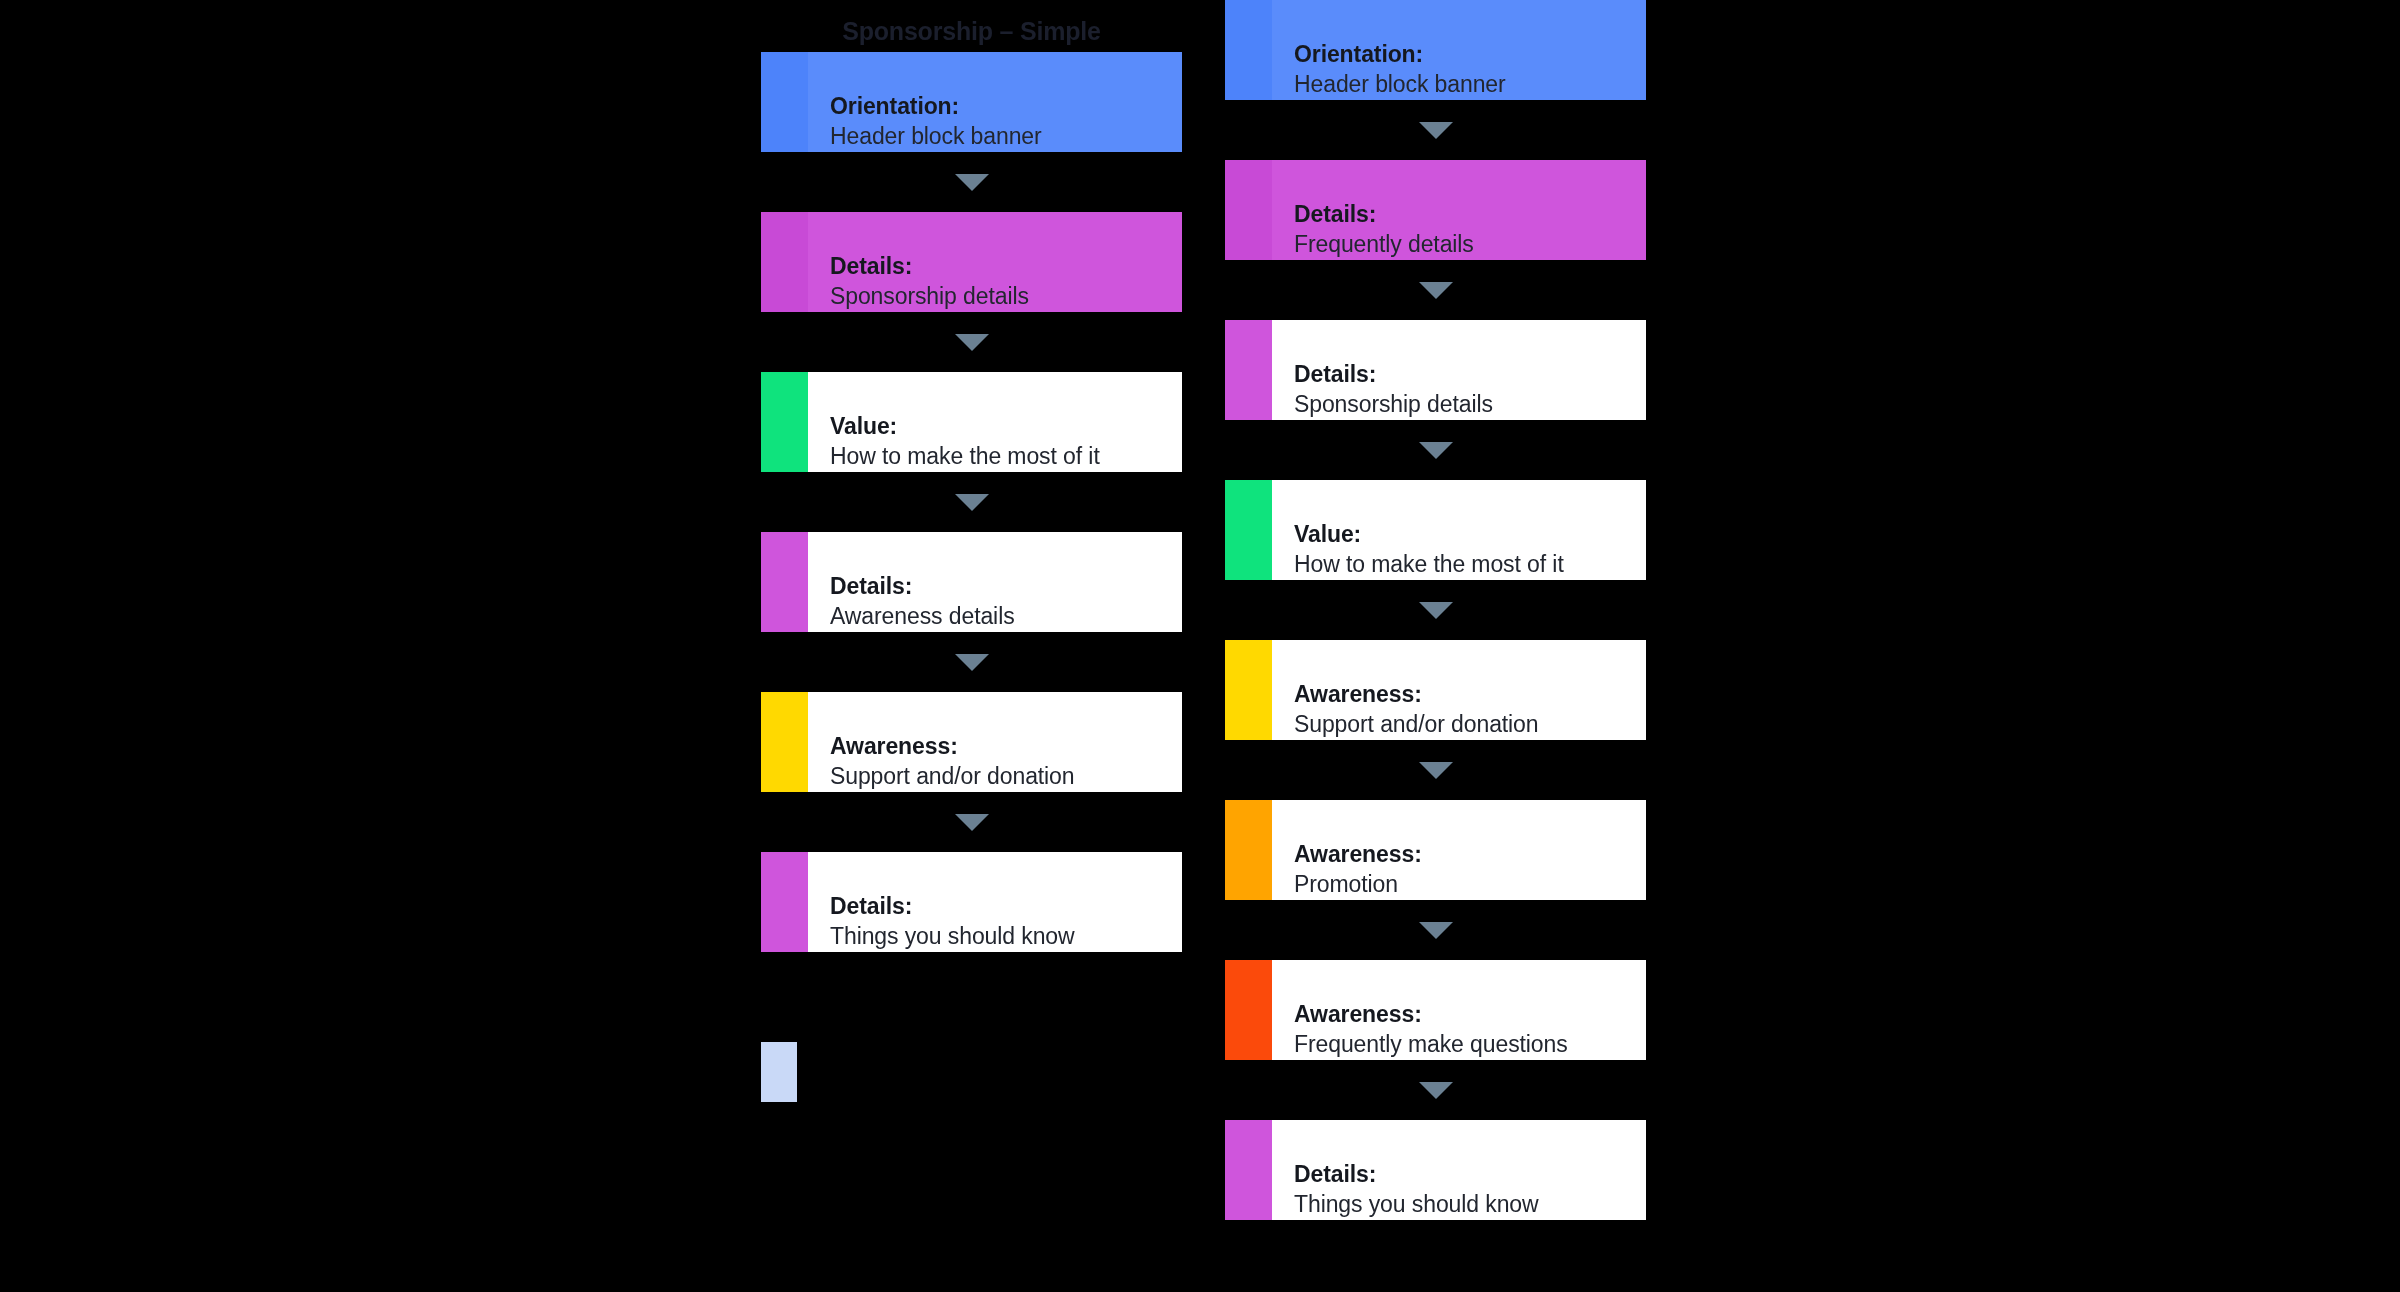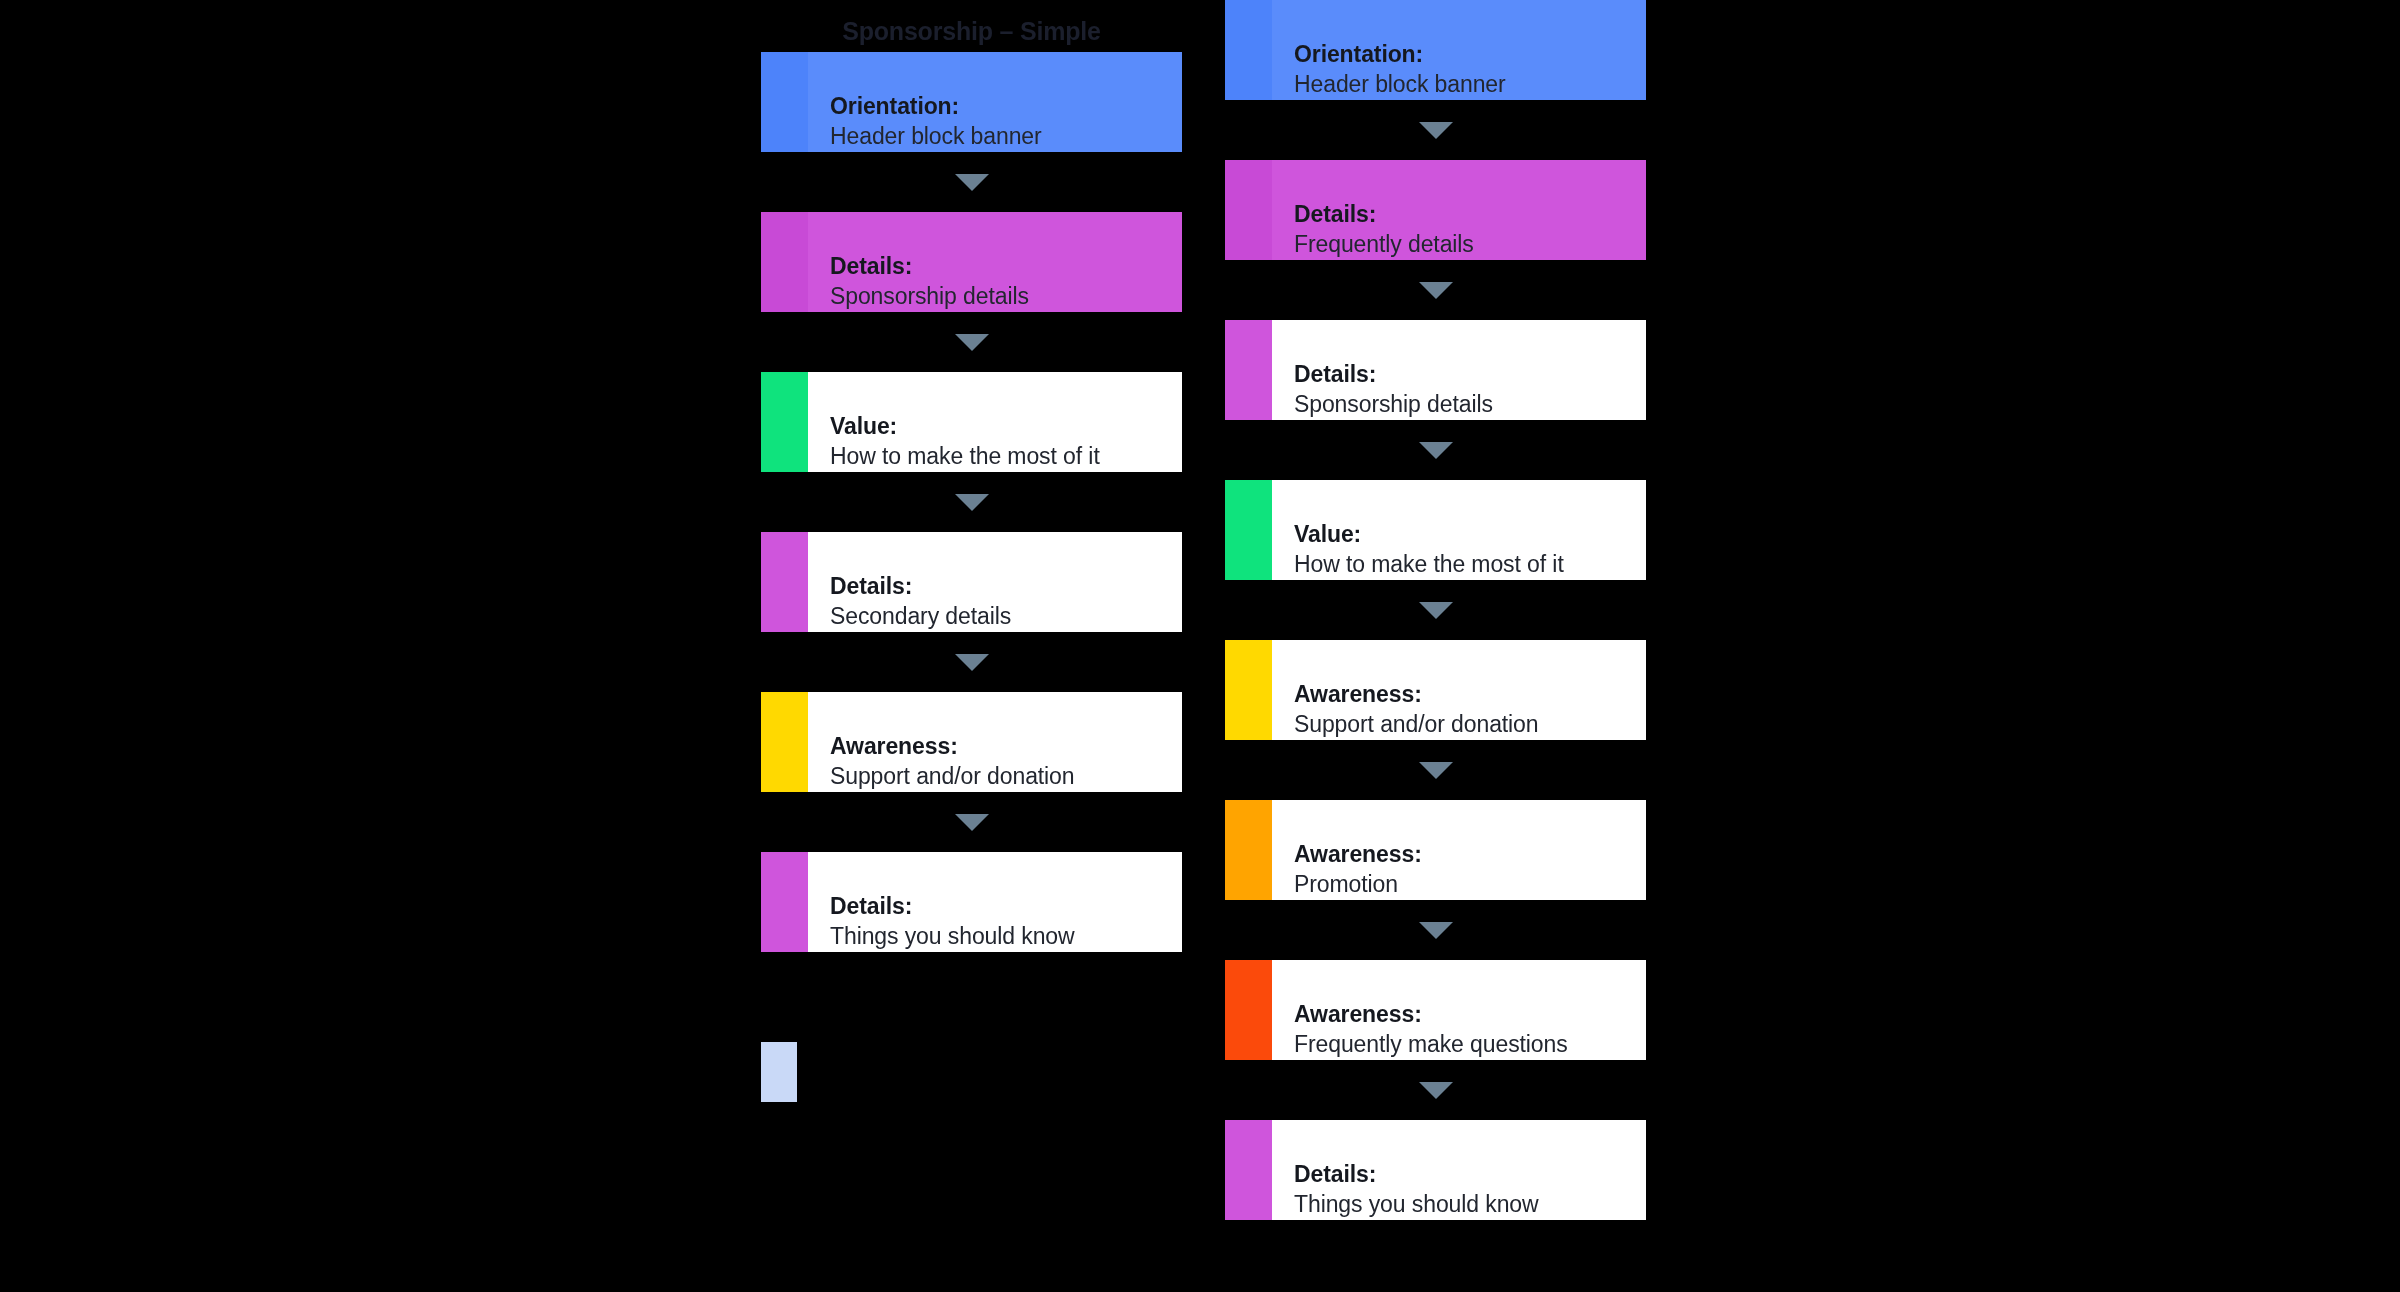--- a/index.html
+++ b/index.html
@@ -177,21 +177,21 @@
               <div class="card-text">How to make the most of it</div>
             </div>
           </div>
           <div class="connector">
             <div class="arrow-down" style="border-top-color: rgb(107, 129, 147);"></div>
           </div>
           <div class="card white" style="background: rgb(255, 255, 255);">
             <div class="card-accent" style="background: rgb(207, 85, 220);"></div>
             <div class="card-body">
               <div class="card-label">Details:</div>
-              <div class="card-text">Secondary details</div>
+              <div class="card-text">Awareness details</div>
             </div>
           </div>
           <div class="connector">
             <div class="arrow-down" style="border-top-color: rgb(107, 129, 147);"></div>
           </div>
           <div class="card white" style="background: rgb(255, 255, 255);">
             <div class="card-accent" style="background: rgb(255, 217, 0);"></div>
             <div class="card-body">
               <div class="card-label">Awareness:</div>
               <div class="card-text">Support and/or donation</div>

